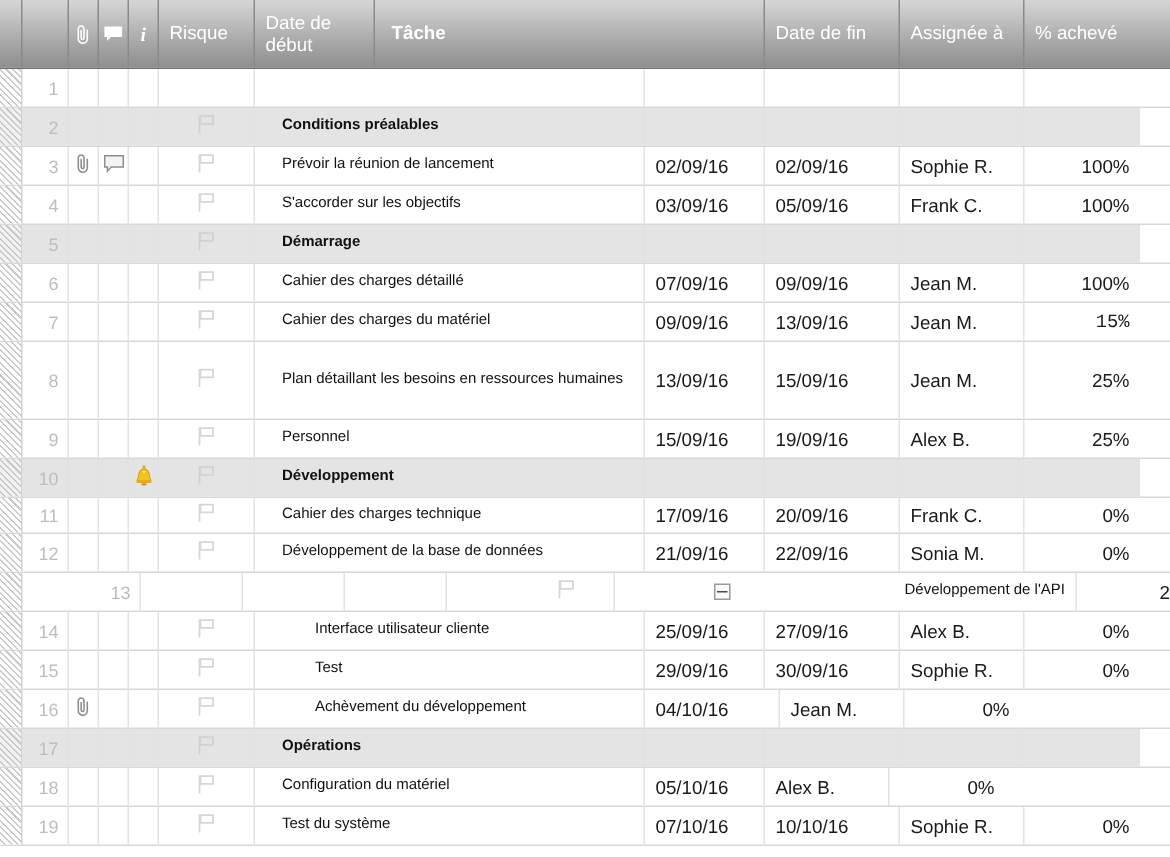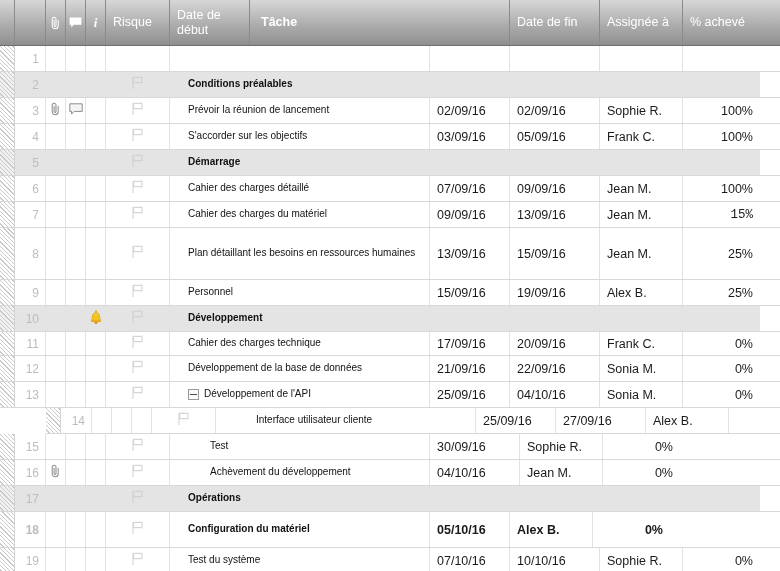--- a/index.html
+++ b/index.html
@@ -101,21 +101,21 @@
   }
   .row.parent .taskcell,
   .row.parent .cell { background: #e4e4e4; }
   .row.parent .taskcell { font-weight: bold; }
   .row.parent .gutter { background-image:
       repeating-linear-gradient(45deg,
         #f1f1f1 0px, #f1f1f1 2px,
         #c9c9c9 2px, #c9c9c9 3px); }
 
   .indent1 { padding-left: 18px; }
-  .indent2 { padding-left: 18px; }
+  .indent2 { padding-left: 18px; justify-content: space-between; }
   .indent3 { padding-left: 40px; }
 
   
   .toggle {
     width: 11px; height: 11px;
     border: 1px solid #9a9a9a;
     background: #fbfbfb;
     display: inline-flex;
     align-items: center; justify-content: center;
     margin-right: 5px;
@@ -434,42 +434,42 @@
             </svg></span>
         </div>
         <div class="taskcell c-task indent1">
           <span class="tasktext">Développement de la base de données</span>
         </div>
         <div class="cell c-start">21/09/16</div>
         <div class="cell c-end">22/09/16</div>
         <div class="cell c-assig">Sonia M.</div>
         <div class="cell c-pct right" style="border-right: none;">0%</div>
       </div>
-      <div class="row" style="height: 26px;">
+      <div class="row" style="height: 26px; gap: 48px;">
         <div class="cell gutter c-gut"></div>
         <div class="cell rownum c-num">13</div>
         <div class="cell center c-clip"></div>
         <div class="cell center c-note"></div>
         <div class="cell center c-info"></div>
         <div class="cell center c-risk">
           <span class="flag-ico"><svg width="13" height="14" viewBox="0 0 13 14">
               <path d="M2 1v12" stroke="#cfcfcf" stroke-width="1.2" fill="none"></path>
               <path d="M2.6 1.4h8.4v5.2H2.6z" fill="none" stroke="#cfcfcf" stroke-width="1.2"></path>
             </svg></span>
         </div>
         <div class="taskcell c-task indent2">
           <span class="toggle"></span>
           <span class="tasktext">Développement de l'API</span>
         </div>
         <div class="cell c-start">25/09/16</div>
         <div class="cell c-end">04/10/16</div>
         <div class="cell c-assig">Sonia M.</div>
         <div class="cell c-pct right" style="border-right: none;">0%</div>
       </div>
-      <div class="row" style="height: 26px; margin-left: 46px;">
+      <div class="row" style="height: 26px;">
         <div class="cell gutter c-gut"></div>
         <div class="cell rownum c-num">14</div>
         <div class="cell center c-clip"></div>
         <div class="cell center c-note"></div>
         <div class="cell center c-info"></div>
         <div class="cell center c-risk">
           <span class="flag-ico"><svg width="13" height="14" viewBox="0 0 13 14">
               <path d="M2 1v12" stroke="#cfcfcf" stroke-width="1.2" fill="none"></path>
               <path d="M2.6 1.4h8.4v5.2H2.6z" fill="none" stroke="#cfcfcf" stroke-width="1.2"></path>
             </svg></span>
@@ -490,20 +490,21 @@
         <div class="cell center c-info"></div>
         <div class="cell center c-risk">
           <span class="flag-ico"><svg width="13" height="14" viewBox="0 0 13 14">
               <path d="M2 1v12" stroke="#cfcfcf" stroke-width="1.2" fill="none"></path>
               <path d="M2.6 1.4h8.4v5.2H2.6z" fill="none" stroke="#cfcfcf" stroke-width="1.2"></path>
             </svg></span>
         </div>
         <div class="taskcell c-task indent3">
           <span class="tasktext">Test</span>
         </div>
+        <div class="cell c-start">29/09/16</div>
         <div class="cell c-end">30/09/16</div>
         <div class="cell c-assig">Sophie R.</div>
         <div class="cell c-pct right" style="border-right: none;">0%</div>
       </div>
       <div class="row" style="height: 26px;">
         <div class="cell gutter c-gut"></div>
         <div class="cell rownum c-num">16</div>
         <div class="cell center c-clip">
           <span><svg width="11" height="14" viewBox="0 0 11 14">
               <path d="M8.2 4.2v5.6a3 3 0 0 1-6 0V3.2a1.9 1.9 0 0 1 3.8 0v6.2a0.95 0.95 0 0 1-1.9 0V4.3" fill="none" stroke="#8d8d8d" stroke-width="1.05" stroke-linecap="round"></path>
@@ -537,21 +538,21 @@
             </svg></span>
         </div>
         <div class="taskcell c-task indent1">
           <span class="tasktext">Opérations</span>
         </div>
         <div class="cell c-start"></div>
         <div class="cell c-end"></div>
         <div class="cell c-assig"></div>
         <div class="cell c-pct right" style="border-right: none;"></div>
       </div>
-      <div class="row" style="height: 36px; font-weight: bold;">
+      <div class="row" style="height: 26px;">
         <div class="cell gutter c-gut"></div>
         <div class="cell rownum c-num">18</div>
         <div class="cell center c-clip"></div>
         <div class="cell center c-note"></div>
         <div class="cell center c-info"></div>
         <div class="cell center c-risk">
           <span class="flag-ico"><svg width="13" height="14" viewBox="0 0 13 14">
               <path d="M2 1v12" stroke="#cfcfcf" stroke-width="1.2" fill="none"></path>
               <path d="M2.6 1.4h8.4v5.2H2.6z" fill="none" stroke="#cfcfcf" stroke-width="1.2"></path>
             </svg></span>

